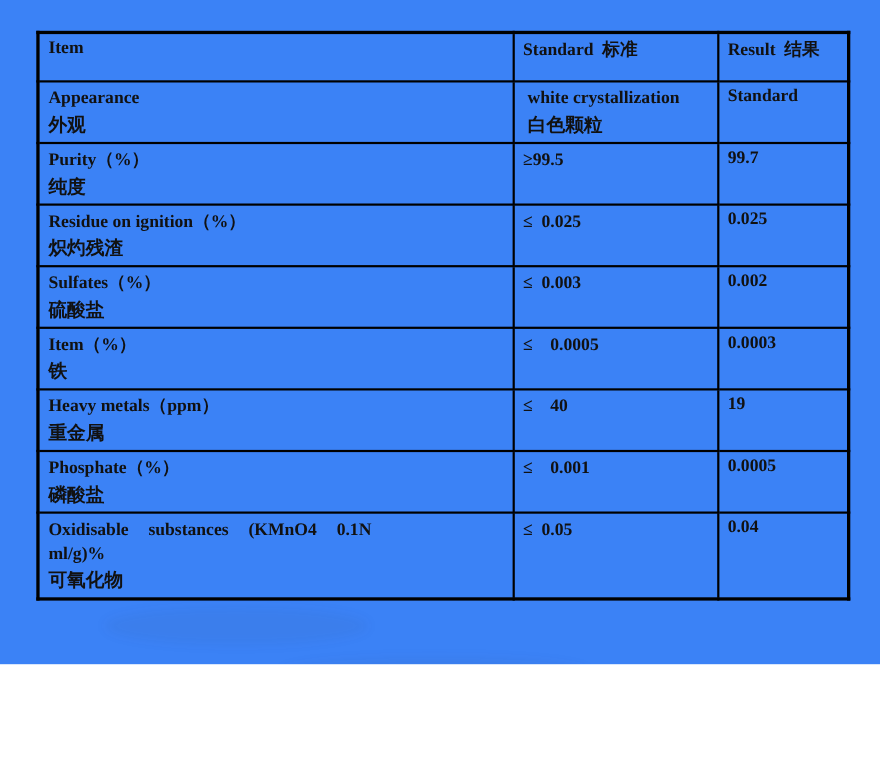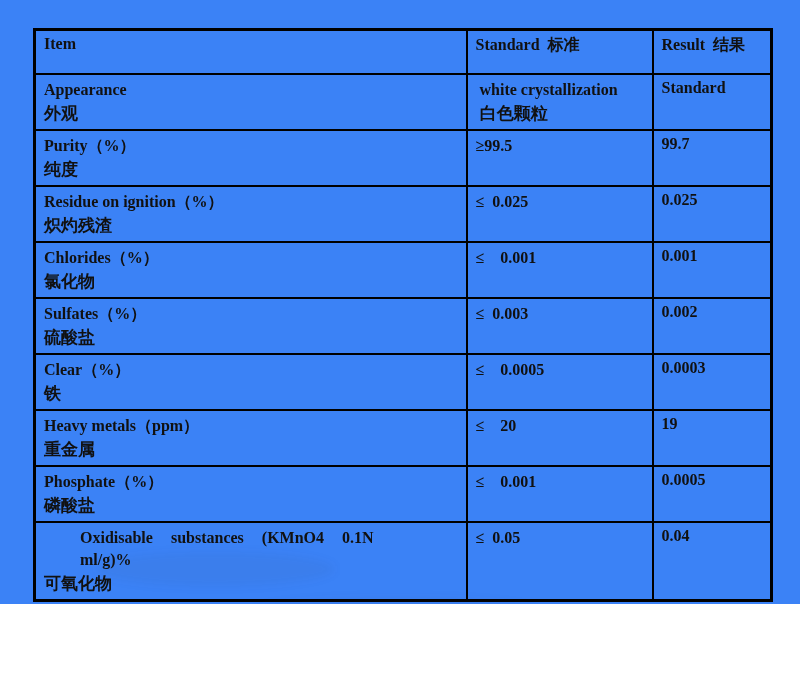--- a/index.html
+++ b/index.html
@@ -73,21 +73,20 @@
     vertical-align: top;
     padding-top: 10px;
   }
   .result-text {
     font-size: 16px;
     font-weight: bold;
     white-space: pre-wrap;
   }
   .wide-words .en {
     word-spacing: 14px;
-    margin-left: 36px;
   }
   .smudge {
     position: absolute;
     background: rgba(60, 60, 60, 0.05);
     border-radius: 50%;
     filter: blur(5px);
     pointer-events: none;
   }
   .smudge-a { left: 95px;  top: 552px; width: 240px; height: 34px; }
   .smudge-b { left: 255px; top: 598px; width: 280px; height: 26px; }
@@ -145,61 +144,49 @@
         </td>
         <td>
           <span class="en">≤  0.025</span>
         </td>
         <td class="result-top">
           <span class="result-text">0.025</span>
         </td>
       </tr>
       <tr>
         <td>
-          <span class="en">Chlorides（%）</span>
-          <span class="zh">氯化物</span>
-        </td>
-        <td>
-          <span class="en">≤    0.001</span>
-        </td>
-        <td class="result-top">
-          <span class="result-text">0.001</span>
-        </td>
-      </tr>
-      <tr>
-        <td>
           <span class="en">Sulfates（%）</span>
           <span class="zh">硫酸盐</span>
         </td>
         <td>
           <span class="en">≤  0.003</span>
         </td>
         <td class="result-top">
           <span class="result-text">0.002</span>
         </td>
       </tr>
       <tr>
         <td>
-          <span class="en">Clear（%）</span>
+          <span class="en">Item（%）</span>
           <span class="zh">铁</span>
         </td>
         <td>
           <span class="en">≤    0.0005</span>
         </td>
         <td class="result-top">
           <span class="result-text">0.0003</span>
         </td>
       </tr>
       <tr>
         <td>
           <span class="en">Heavy metals（ppm）</span>
           <span class="zh">重金属</span>
         </td>
         <td>
-          <span class="en">≤    20</span>
+          <span class="en">≤    40</span>
         </td>
         <td class="result-top">
           <span class="result-text">19</span>
         </td>
       </tr>
       <tr>
         <td>
           <span class="en">Phosphate（%）</span>
           <span class="zh">磷酸盐</span>
         </td>

